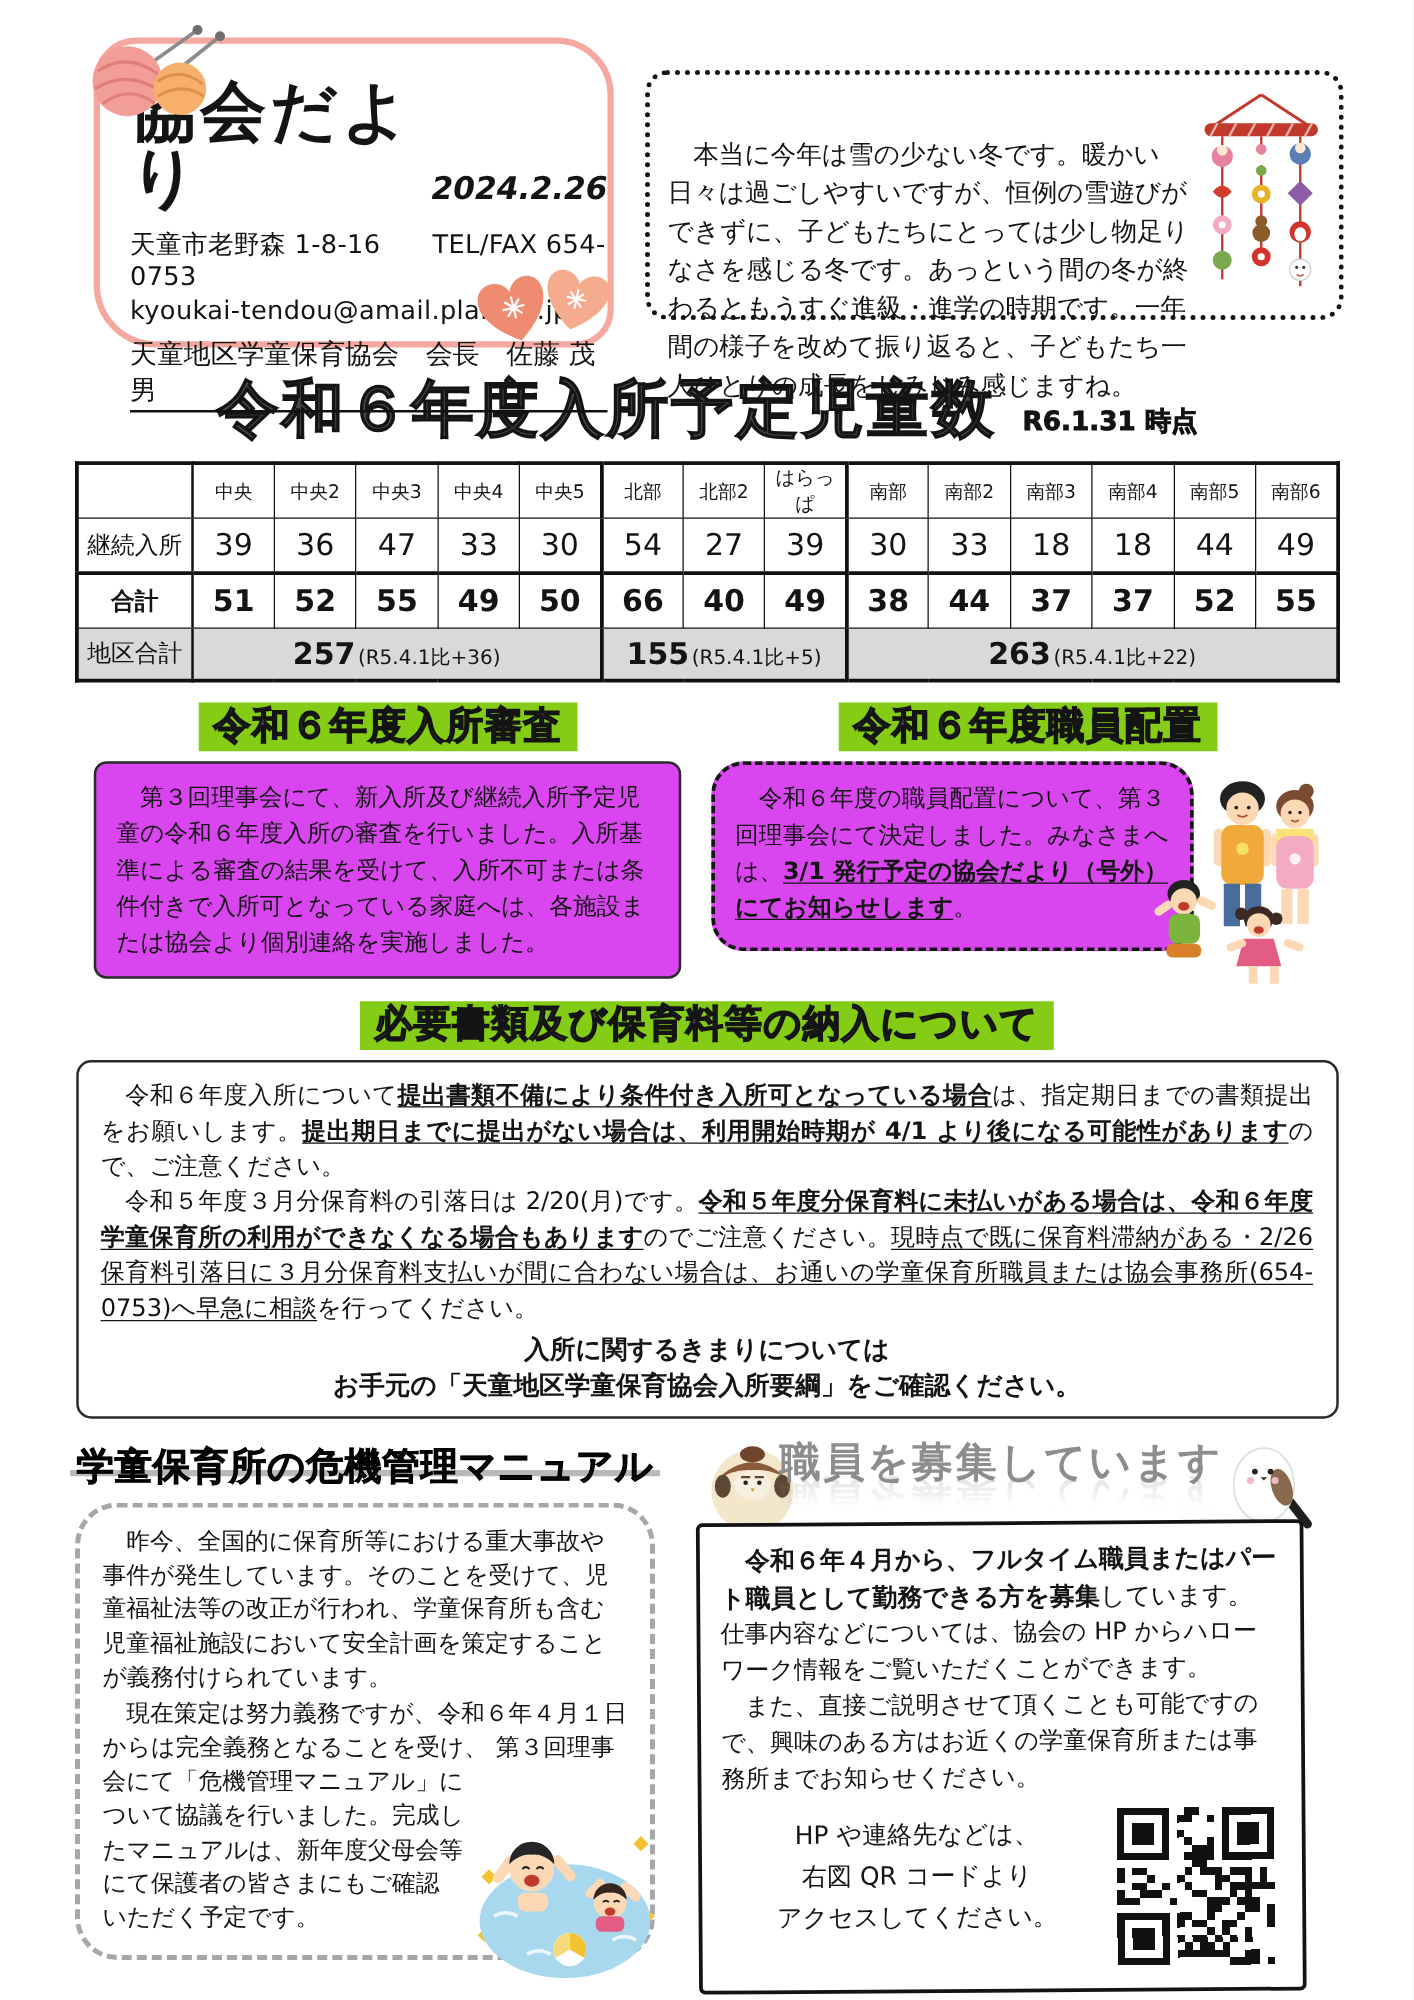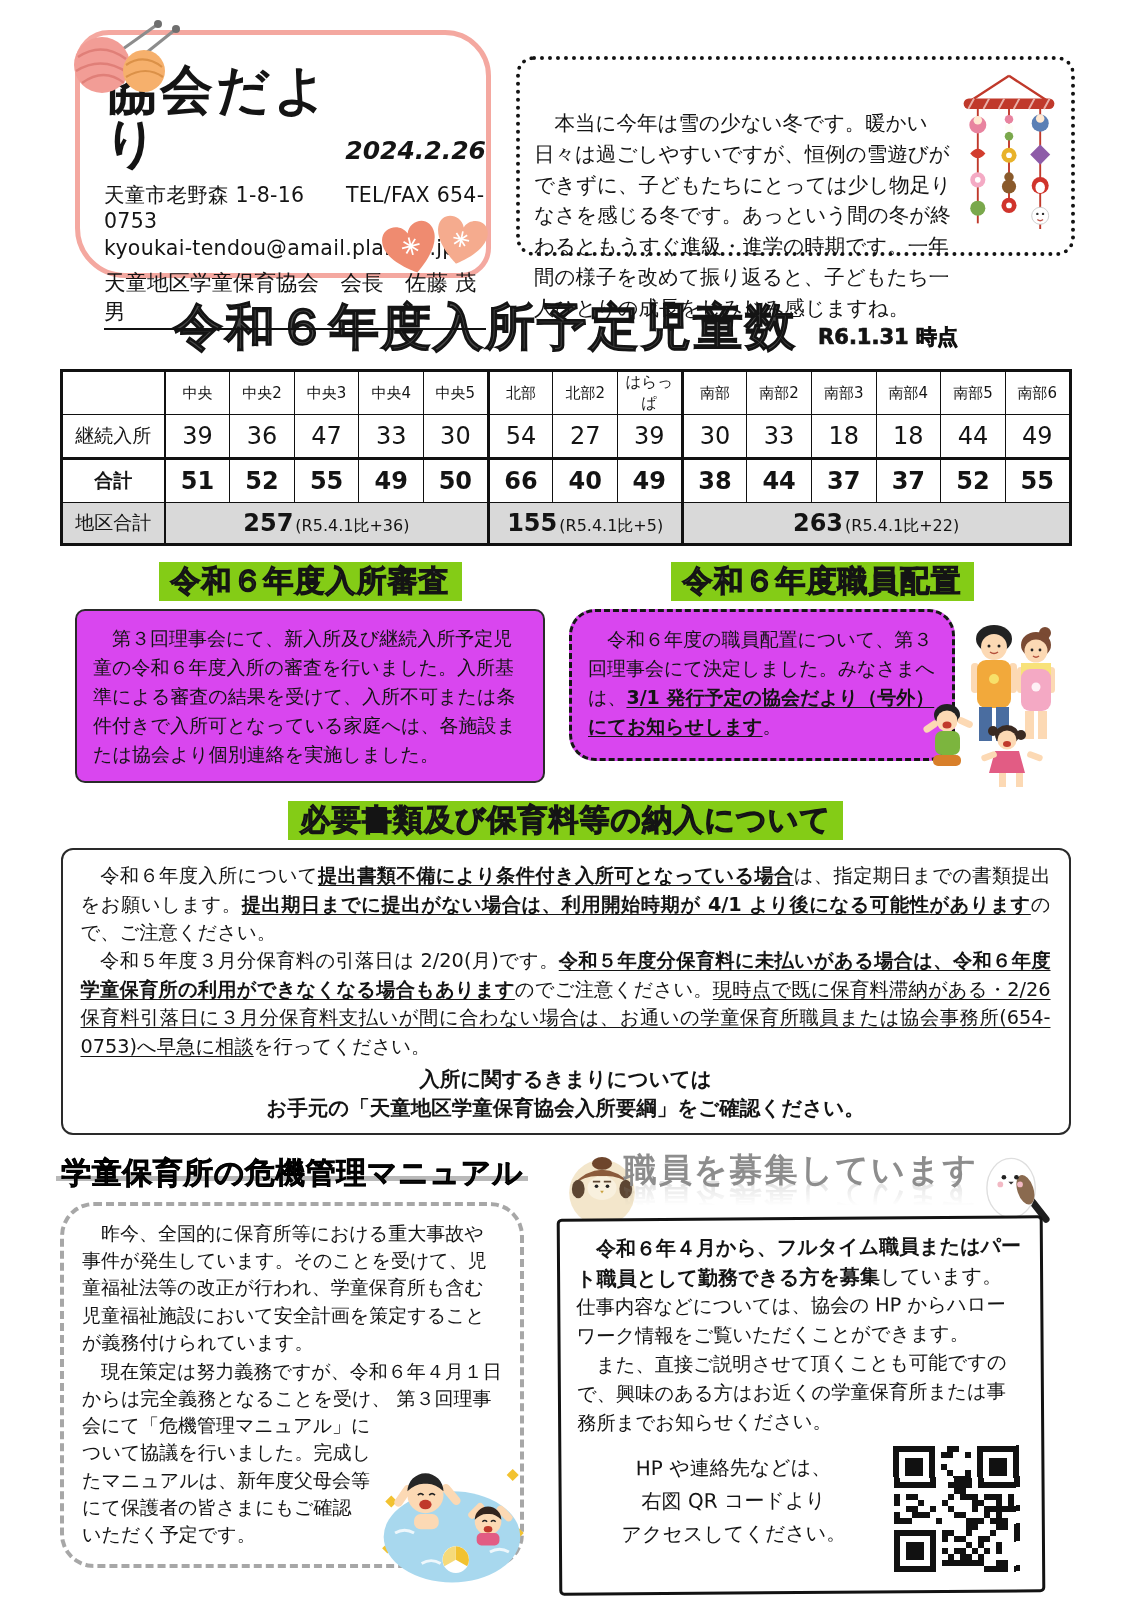--- a/index.html
+++ b/index.html
@@ -29,21 +29,21 @@
   .sec-h { text-align:center; line-height:1.1; }
   .hbox { display:inline-block; background:#84cc16; padding:2px 12px 4px; font-size:30px; letter-spacing:1px; }
 
   
   .tbl-sec { margin-top:10px; }
   .tbl-title { text-align:center; margin-bottom:8px; }
   .tbl-title .big-h { font-size:50px; letter-spacing:2px; }
   .tbl-note { font-size:21px; font-weight:900; margin-left:16px; -webkit-text-stroke:0.7px #111; }
   table.adm { width:1012px; margin:0 auto; border-collapse:collapse; table-layout:fixed; border:3px solid #111; }
   .adm th,.adm td { border:1.5px solid #111; text-align:center; font-weight:400; }
-  .adm .corner,.adm .rowlab { width:104px; border-right:2.5px solid #111; font-size:19px; font-weight:400; }
+  .adm .corner,.adm .rowlab { width:93px; border-right:2.5px solid #111; font-size:19px; font-weight:400; }
   .adm thead th { height:40px; font-size:15px; }
   .adm thead th.small { font-size:15.5px; }
   .adm tbody td { height:44px; font-size:24px; }
   .adm .grp { border-left:3px solid #111 !important; }
   .adm .bold-row th,.adm .bold-row td { border-top:3.5px solid #111; font-weight:700; }
   .adm .district th,.adm .district td { background:#d9d9d9; height:42px; }
   .adm .dnum { font-size:24px; font-weight:600; }
   .adm .dnote { font-size:16px; margin-left:2px; }
 
   

